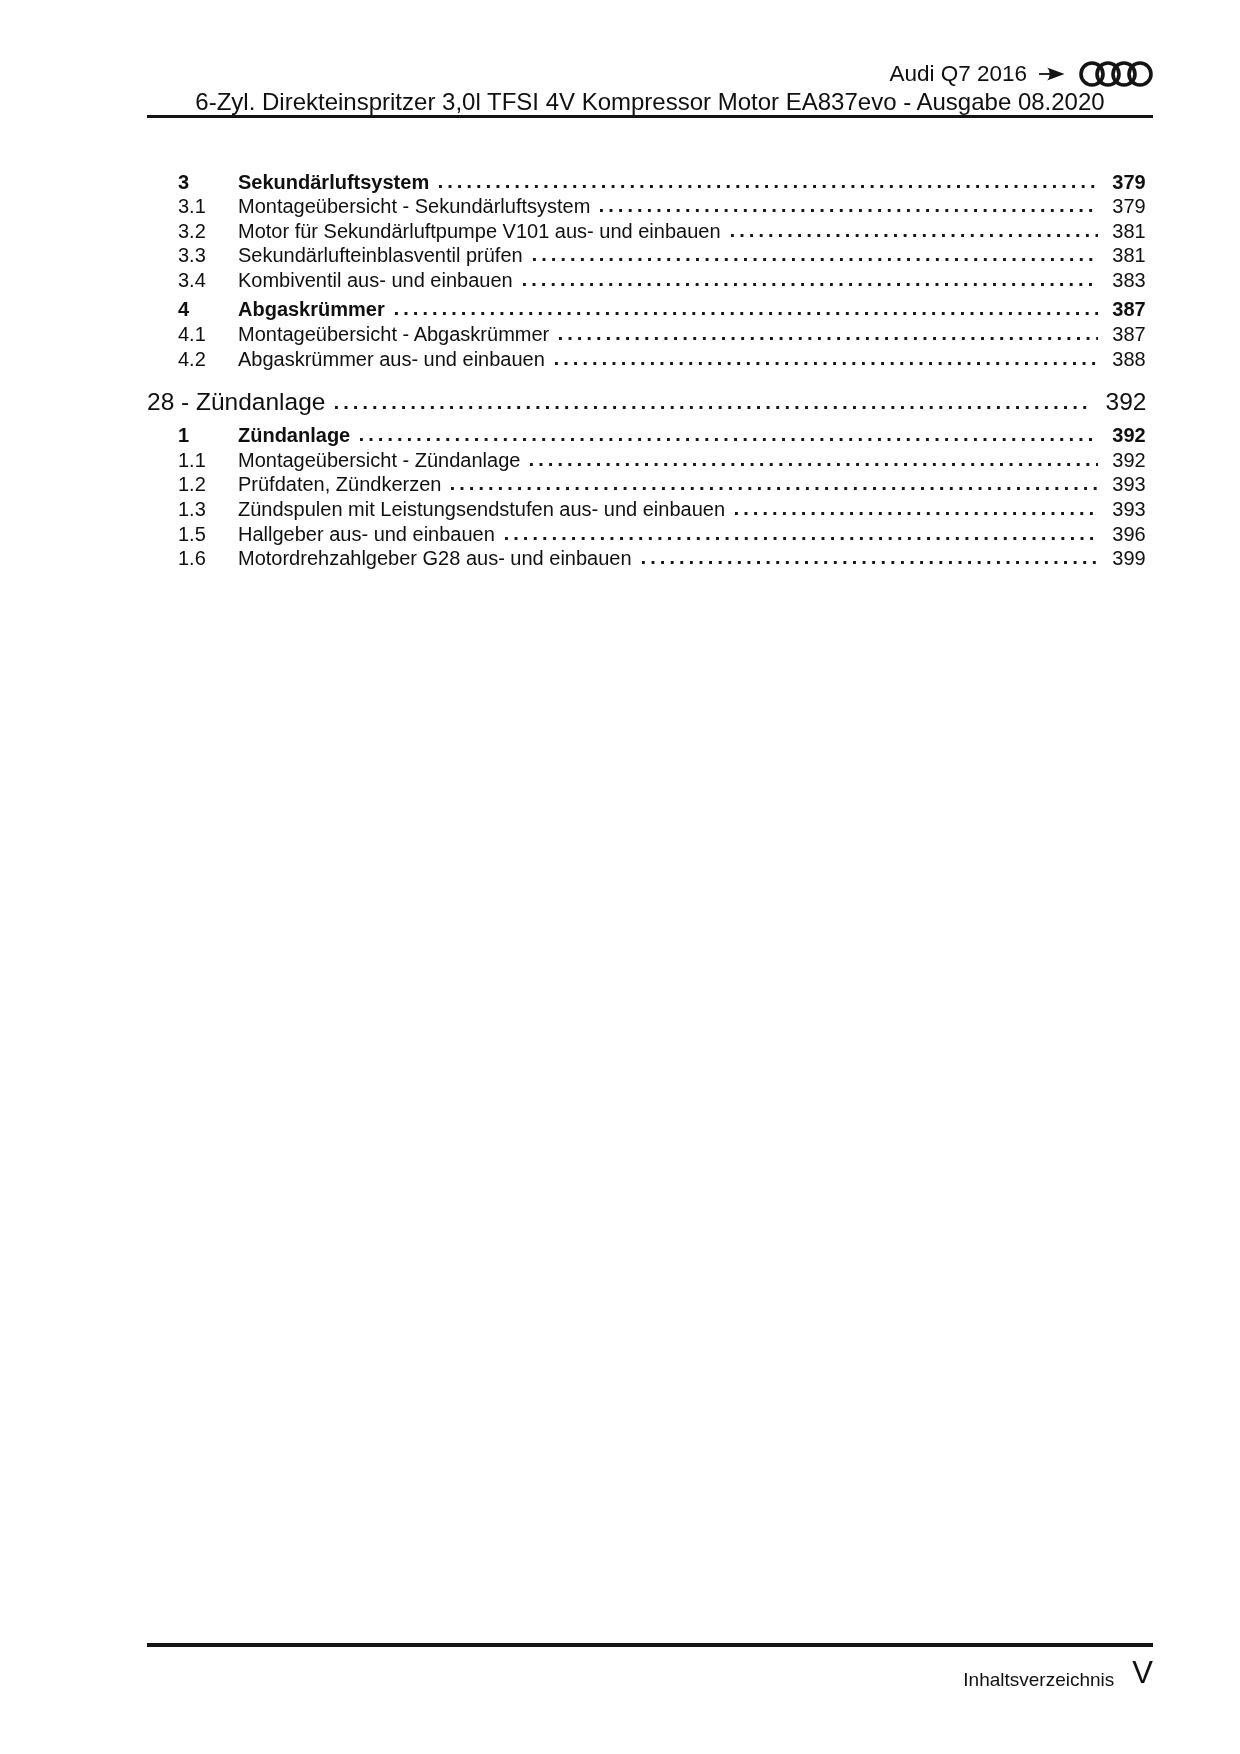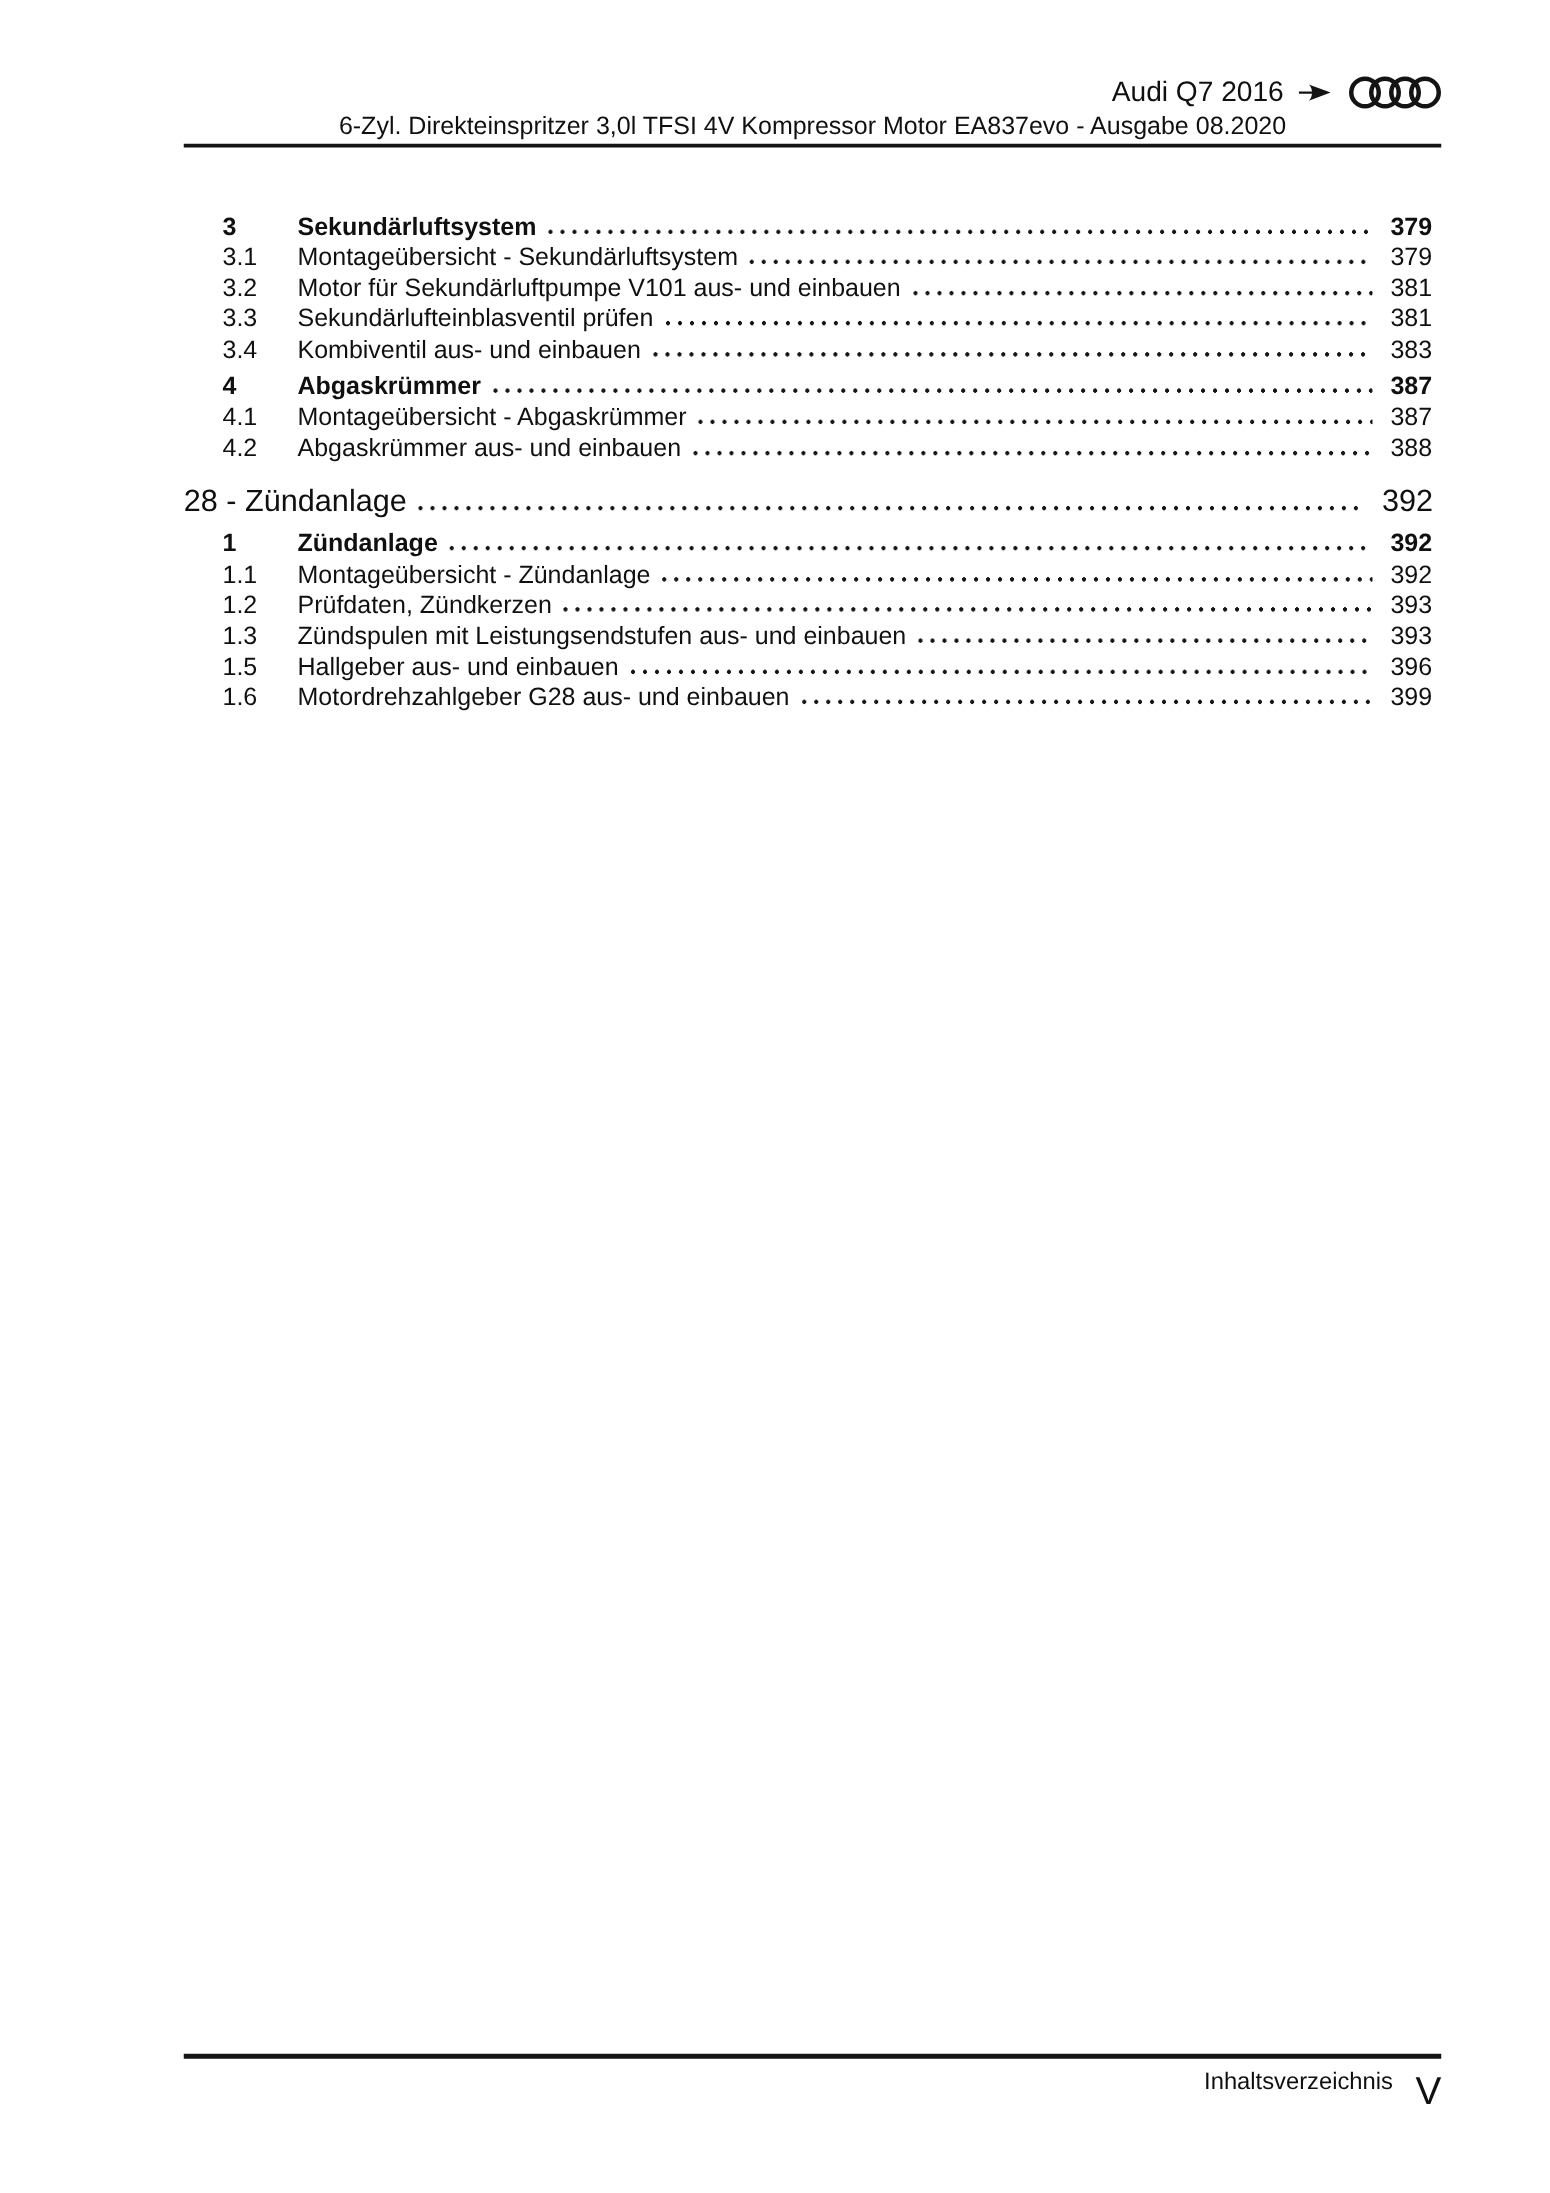--- a/index.html
+++ b/index.html
@@ -16,21 +16,21 @@
   
   .header { padding-top: 60px; }
   .header-top {
     display: flex; justify-content: flex-end; align-items: center;
     gap: 14px; font-size: 22.5px; line-height: 26px;
   }
   .header-model { display: flex; align-items: center; gap: 12px; white-space: nowrap; }
   .arrow-icon svg { display: block; }
   .rings-icon svg { display: block; }
   .subtitle {
-    text-align: center; font-size: 20px; line-height: 23px; margin-top: 2px;
+    text-align: center; font-size: 24px; line-height: 23px; margin-top: 2px;
     white-space: nowrap;
   }
   .header-rule { height: 2.5px; background: #141414; margin-top: 2px; }
 
   
   .toc { margin-top: 52px; }
   .toc-row {
     display: flex; align-items: baseline;
     font-size: 20px; line-height: 24.6px;
     white-space: nowrap;
@@ -52,21 +52,21 @@
   .toc-row.chapter {
     font-size: 24.5px; line-height: 30px;
     margin-top: 16px; margin-bottom: 6px;
   }
   .toc-row.chapter .page { width: 54px; }
 
   
   .footer { position: absolute; left: 147px; right: 87px; top: 1643px; }
   .footer-rule { height: 4px; background: #141414; }
   .footer-line {
-    display: flex; justify-content: flex-end; align-items: flex-start;
+    display: flex; justify-content: flex-end; align-items: flex-end;
     gap: 18px; margin-top: 8px;
   }
   .footer-label { font-size: 19px; }
   .footer-page { font-size: 31px; }
 </style>
 </head>
 <body>
 
 <div class="content">
 

